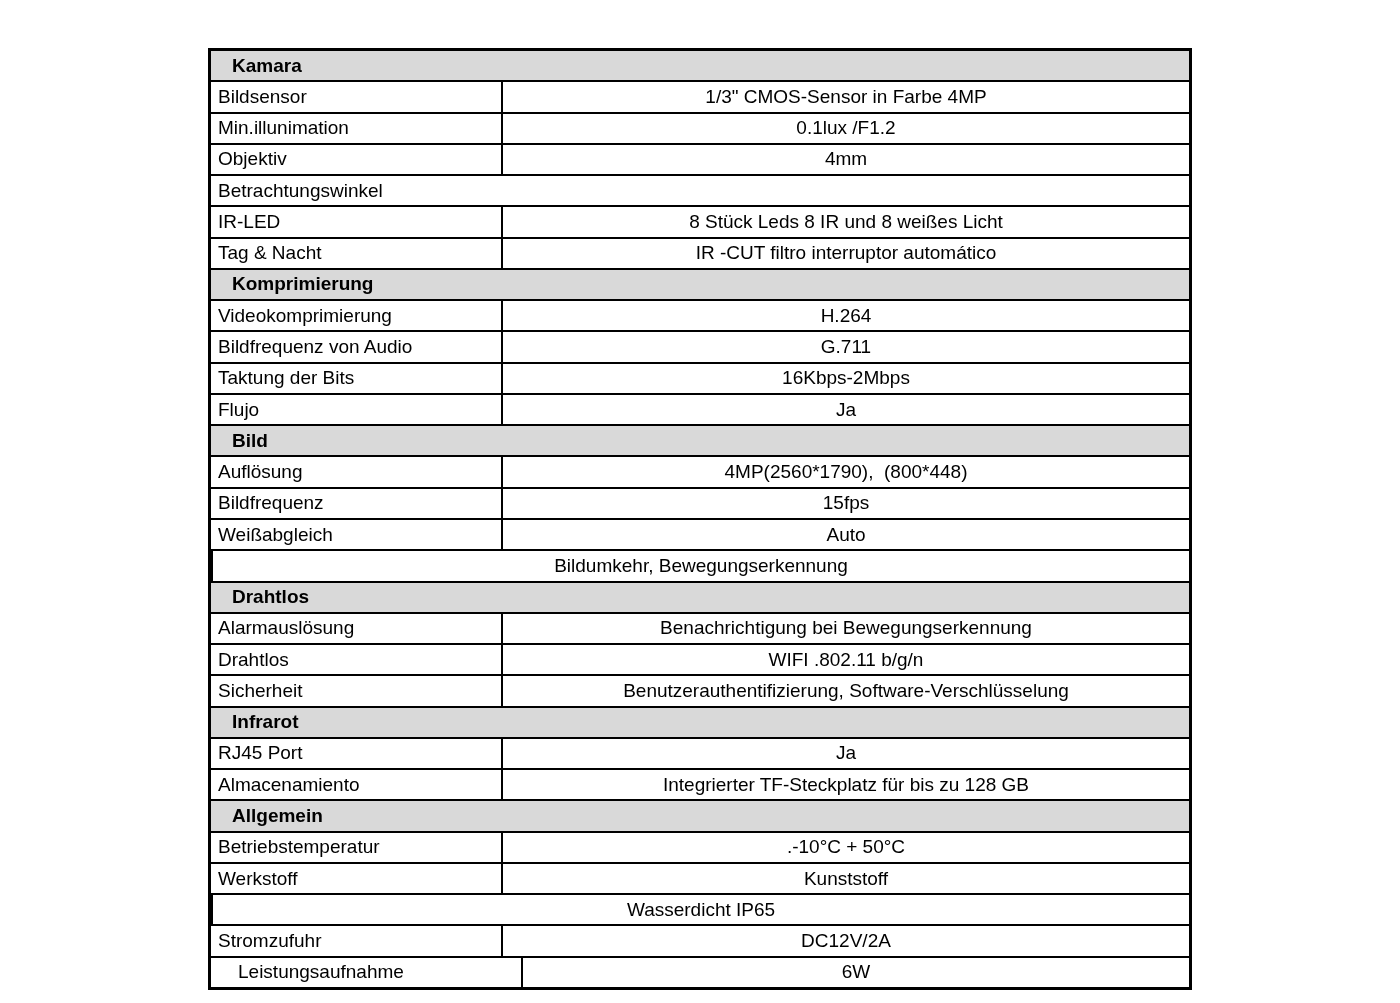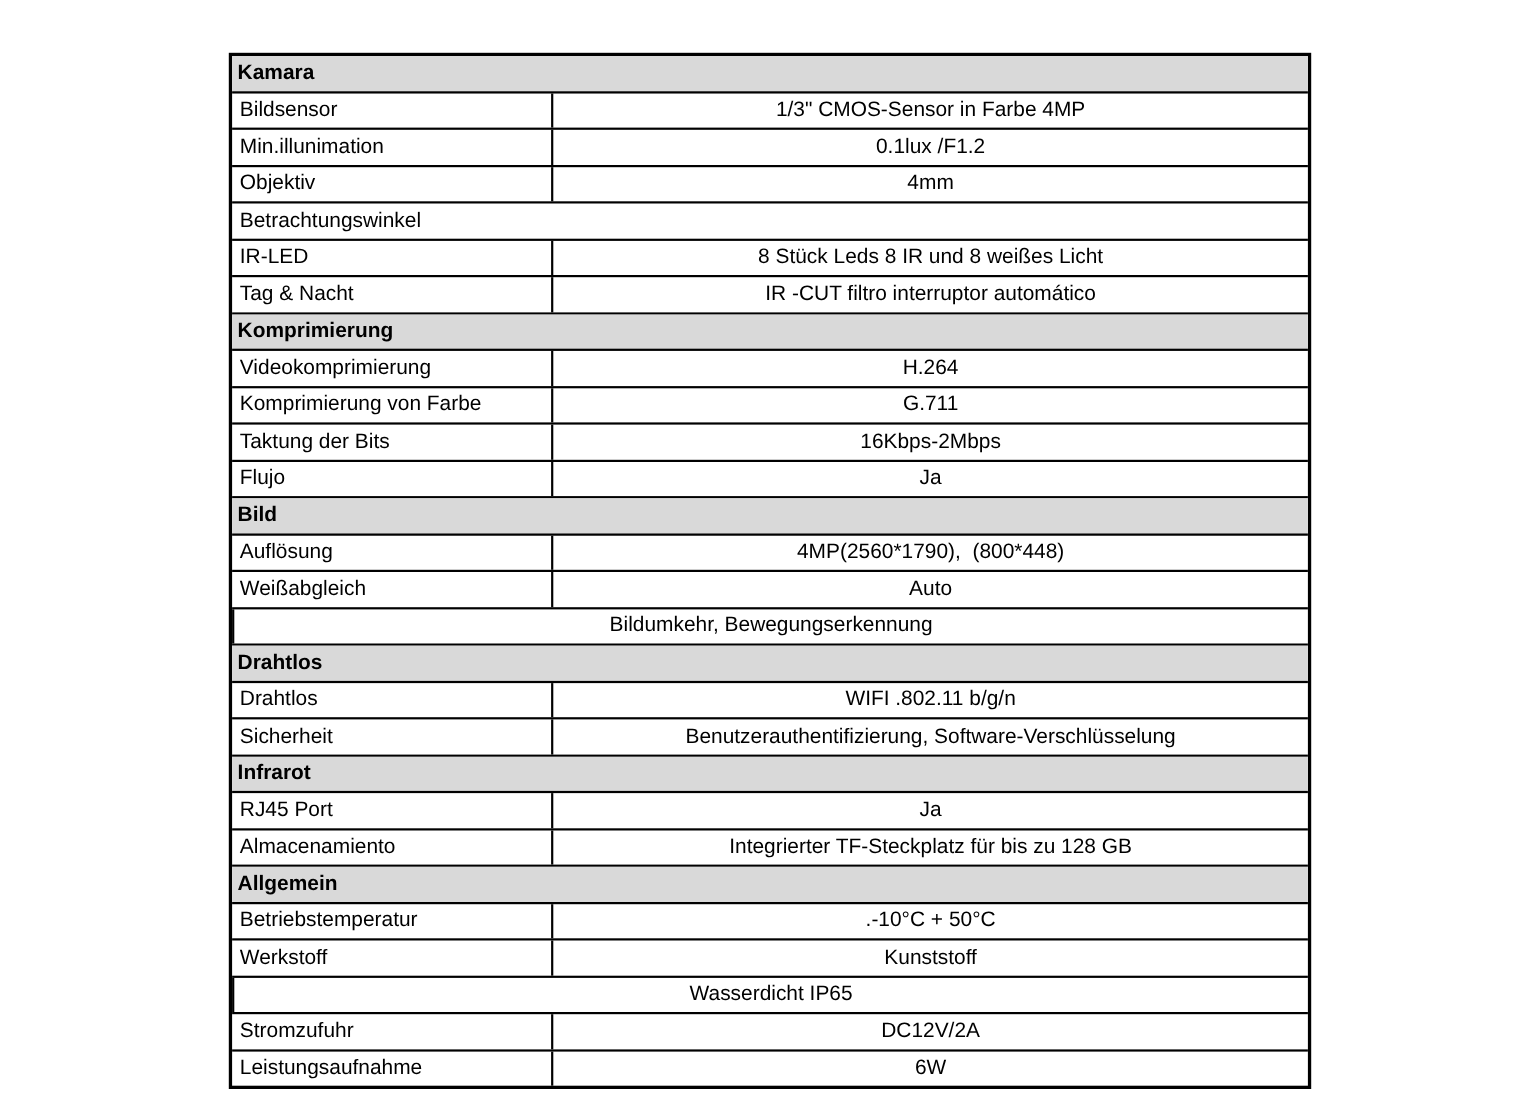--- a/index.html
+++ b/index.html
@@ -33,28 +33,29 @@
   .row {
     flex: 1 1 0;
     display: flex;
     align-items: stretch;
     box-sizing: border-box;
     border-bottom: 2px solid #000000;
     min-height: 0;
   }
   .row:last-child {
     border-bottom: none;
+    margin-left: 20px;
   }
   .row.header {
     background: #d9d9d9;
   }
   .section-title {
     display: flex;
     align-items: center;
-    padding-left: 5px;
+    padding-left: 21px;
     font-size: 19px;
     font-weight: bold;
     white-space: pre-wrap;
   }
   .cell {
     display: flex;
     align-items: center;
     font-size: 19px;
     box-sizing: border-box;
     min-width: 0;
@@ -110,51 +111,59 @@
     </div>
 
     <div class="row header">
       <div class="section-title">Komprimierung</div>
     </div>
     <div class="row">
       <div class="cell label">Videokomprimierung</div>
       <div class="cell value">H.264</div>
     </div>
     <div class="row">
-      <div class="cell label">Komprimierung von Farbe</div>
+      <div class="cell label">Bildfrequenz von Audio</div>
       <div class="cell value">G.711</div>
     </div>
     <div class="row">
       <div class="cell label">Taktung der Bits</div>
       <div class="cell value">16Kbps-2Mbps</div>
     </div>
     <div class="row">
       <div class="cell label">Flujo</div>
       <div class="cell value">Ja</div>
     </div>
 
     <div class="row header">
       <div class="section-title">Bild</div>
     </div>
     <div class="row">
       <div class="cell label">Auflösung</div>
       <div class="cell value">4MP(2560*1790),  (800*448)</div>
     </div>
     <div class="row">
+      <div class="cell label">Bildfrequenz</div>
+      <div class="cell value">15fps</div>
+    </div>
+    <div class="row">
       <div class="cell label">Weißabgleich</div>
       <div class="cell value">Auto</div>
     </div>
     <div class="row">
       <div class="cell value">Bildumkehr, Bewegungserkennung</div>
     </div>
 
     <div class="row header">
       <div class="section-title">Drahtlos</div>
     </div>
     <div class="row">
+      <div class="cell label">Alarmauslösung</div>
+      <div class="cell value">Benachrichtigung bei Bewegungserkennung</div>
+    </div>
+    <div class="row">
       <div class="cell label">Drahtlos</div>
       <div class="cell value">WIFI .802.11 b/g/n</div>
     </div>
     <div class="row">
       <div class="cell label">Sicherheit</div>
       <div class="cell value">Benutzerauthentifizierung, Software-Verschlüsselung</div>
     </div>
 
     <div class="row header">
       <div class="section-title">Infrarot</div>

